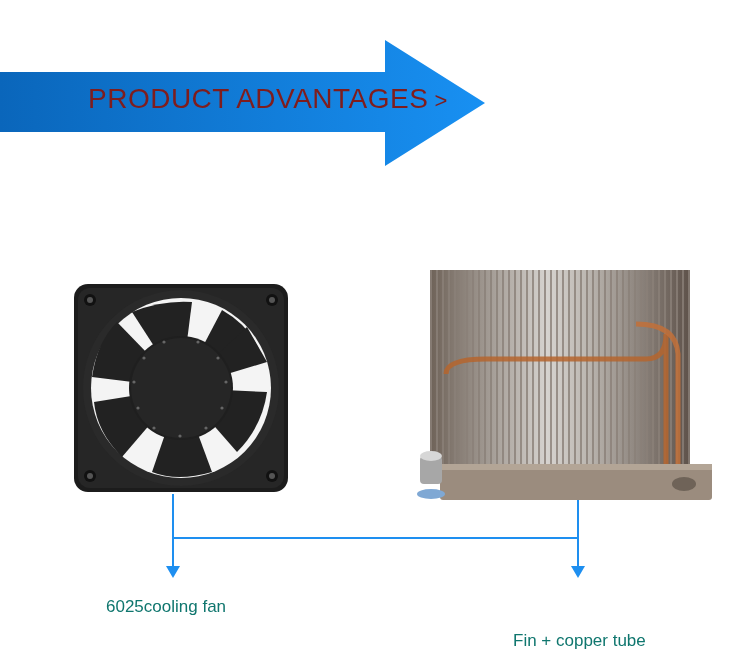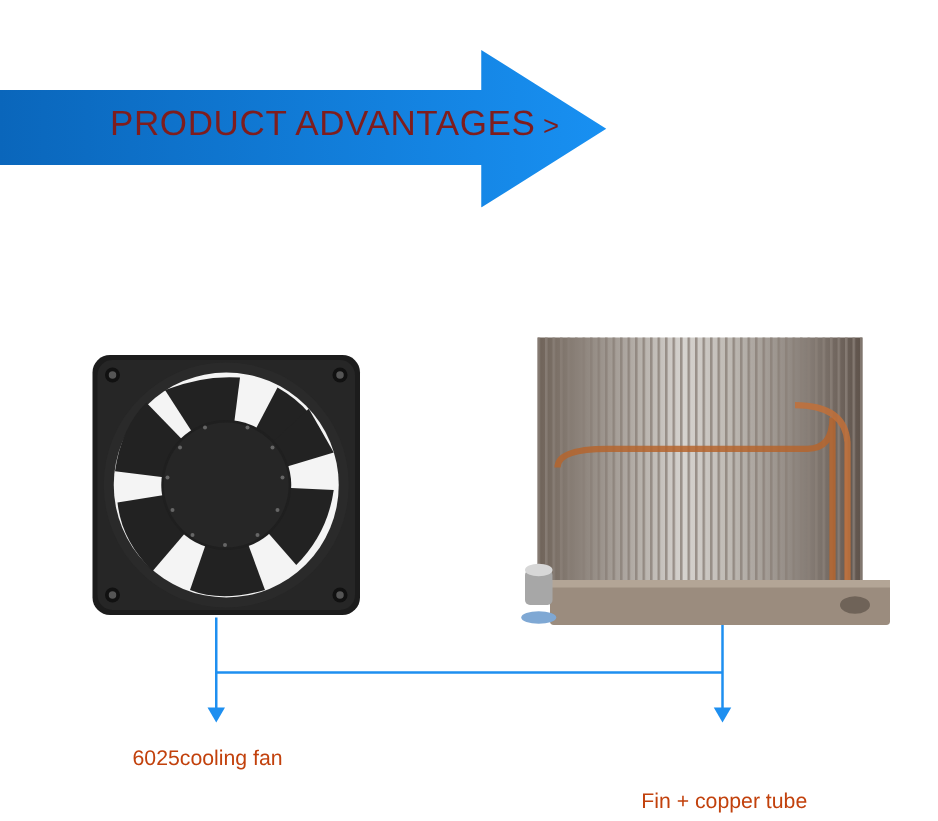--- a/index.html
+++ b/index.html
@@ -5,21 +5,21 @@
     html, body { margin: 0; padding: 0; }
     body { width: 750px; height: 657px; background: #ffffff; position: relative; overflow: hidden; font-family: "Liberation Sans", "DejaVu Sans", sans-serif; }
     .banner { position: absolute; left: 0; top: 40px; width: 490px; height: 126px; }
     .banner svg { position: absolute; left: 0; top: 0; }
     .banner-text { position: absolute; left: 46px; top: 43px; color: #7f1d1d; font-size: 28px; letter-spacing: 0.5px; white-space: nowrap; margin-left: 42px; }
     .banner-chev { font-size: 22px; margin-left: 6px; }
     .product { position: absolute; }
     .fan { left: 72px; top: 282px; width: 218px; height: 212px; }
     .heatsink { left: 406px; top: 264px; width: 306px; height: 248px; }
     .connector { position: absolute; left: 0; top: 0; }
-    .label { position: absolute; top: 597px; font-size: 17px; color: #c2410c; white-space: nowrap; }
+    .label { position: absolute; top: 597px; font-size: 17px; color: #0f766e; white-space: nowrap; }
     .label-fan { left: 106px; }
     .label-sink { left: 513px; margin-top: 34px; }
   </style>
 </head>
 <body>
 
 <div class="banner">
   <svg width="490" height="126" viewBox="0 0 490 126">
     <defs>
       <linearGradient id="bg" x1="0" y1="0" x2="1" y2="0">

